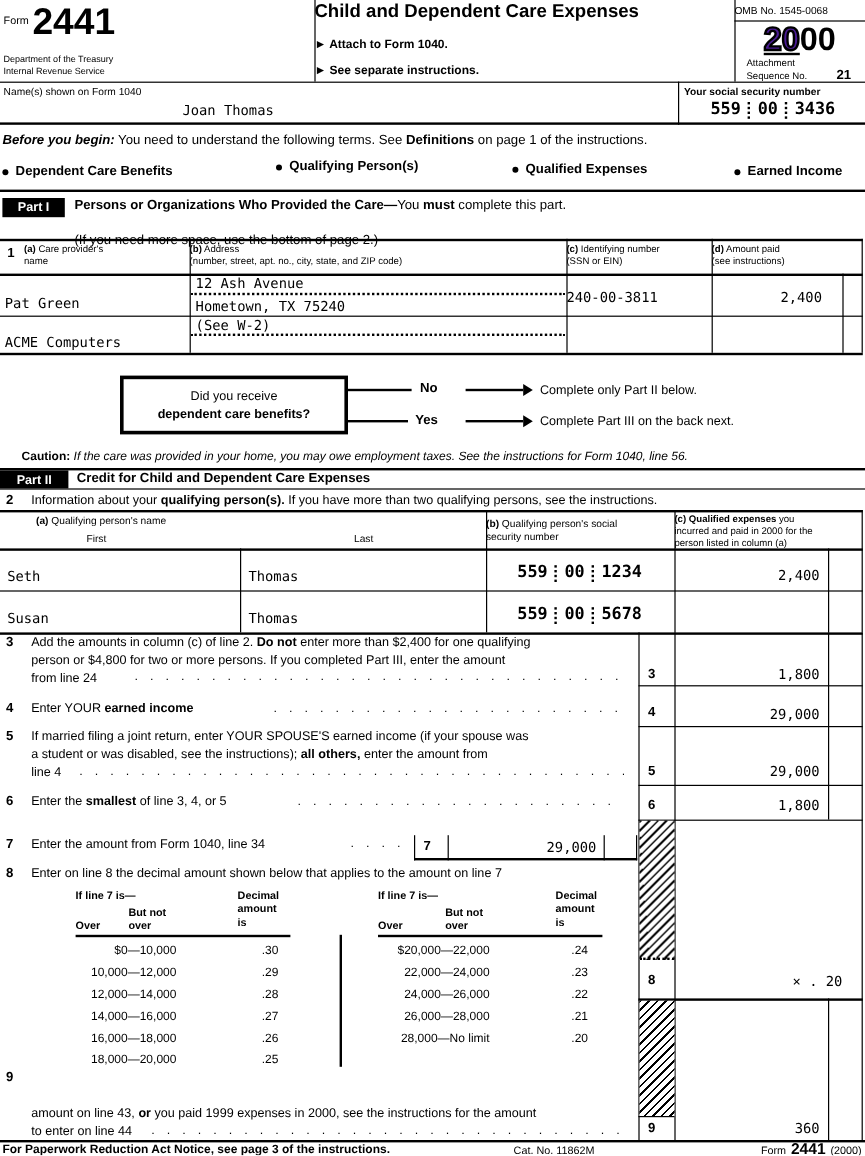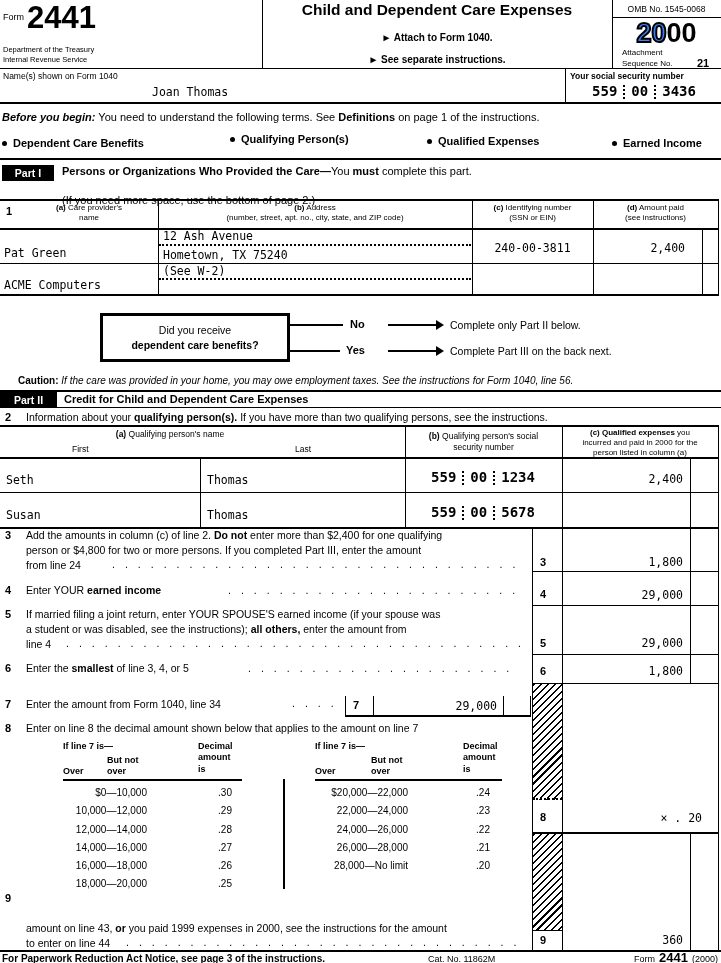--- a/index.html
+++ b/index.html
@@ -9,42 +9,42 @@
   .abs { position:absolute; }
   .t   { position:absolute; font-size:10.5px; line-height:15px; white-space:nowrap; }
   .s7  { font-size:7.5px; line-height:9px; }
   .s8  { font-size:8px;  line-height:10px; }
   .s85 { font-size:8.5px; line-height:11px; }
   .s9  { font-size:9px;  line-height:11px; }
   .s10 { font-size:10px; line-height:13px; }
   .s11 { font-size:11px; line-height:14px; }
   .b { font-weight:bold; }
   .i { font-style:italic; }
-  .ctr { text-align:center; }
+  .ctr { }
   .rt  { text-align:right; }
   .fill { font-family:"DejaVu Sans Mono", monospace; font-size:11.5px; line-height:14px; }
   .hl { position:absolute; background:#000; height:1px; }
   .vl { position:absolute; background:#000; width:1px; }
   .dot-h { position:absolute; border-top:2px dotted #000; }
   .hatch { position:absolute; background:repeating-linear-gradient(135deg,#000 0,#000 1.5px,#fff 1.5px,#fff 5px); }
   .leader { position:absolute; overflow:hidden; white-space:nowrap; letter-spacing:10px;
             font-size:10.5px; line-height:15px; }
   .numbox { position:absolute; font-weight:bold; font-size:11px; }
   .val { position:absolute; text-align:right; font-family:"DejaVu Sans Mono", monospace; font-size:11.5px; }
   .ssn { position:absolute; display:flex; align-items:flex-end; justify-content:center;
          font-family:"DejaVu Sans Mono", monospace; font-size:14px;font-weight:bold; }
   .ssn-sep { display:inline-block; width:0; border-left:2px dotted #000; height:14px; margin:0 6px; }
   .plabel { position:absolute; background:#000; color:#fff; font-weight:bold; font-size:10.5px;
             text-align:center; line-height:16px; }
   .bullet { position:absolute; width:5px; height:5px; border-radius:50%; background:#000; }
   .qbox { position:absolute; border:3px solid #000; display:flex; flex-direction:column;
           align-items:center; justify-content:center; }
   .ahead { position:absolute; width:0; height:0; border-left:8px solid #000;
            border-top:5px solid transparent; border-bottom:5px solid transparent; }
-  .year-out { color:#3b82f6; -webkit-text-stroke:2px #000; }
+  .year-out { color:#4c1d95;text-decoration:underline; -webkit-text-stroke:2px #000; }
 </style>
 </head>
 <body>
 
 <div id="page">
 
   <span class="t s9" style="left:3px;top:12px;">Form</span>
   <span class="t b" style="left:27px;top:0px;font-size:31px;line-height:36px;">2441</span>
   <span class="t s7" style="left:3px;top:45px;">Department of the Treasury</span>
   <span class="t s7" style="left:3px;top:55px;">Internal Revenue Service</span>

